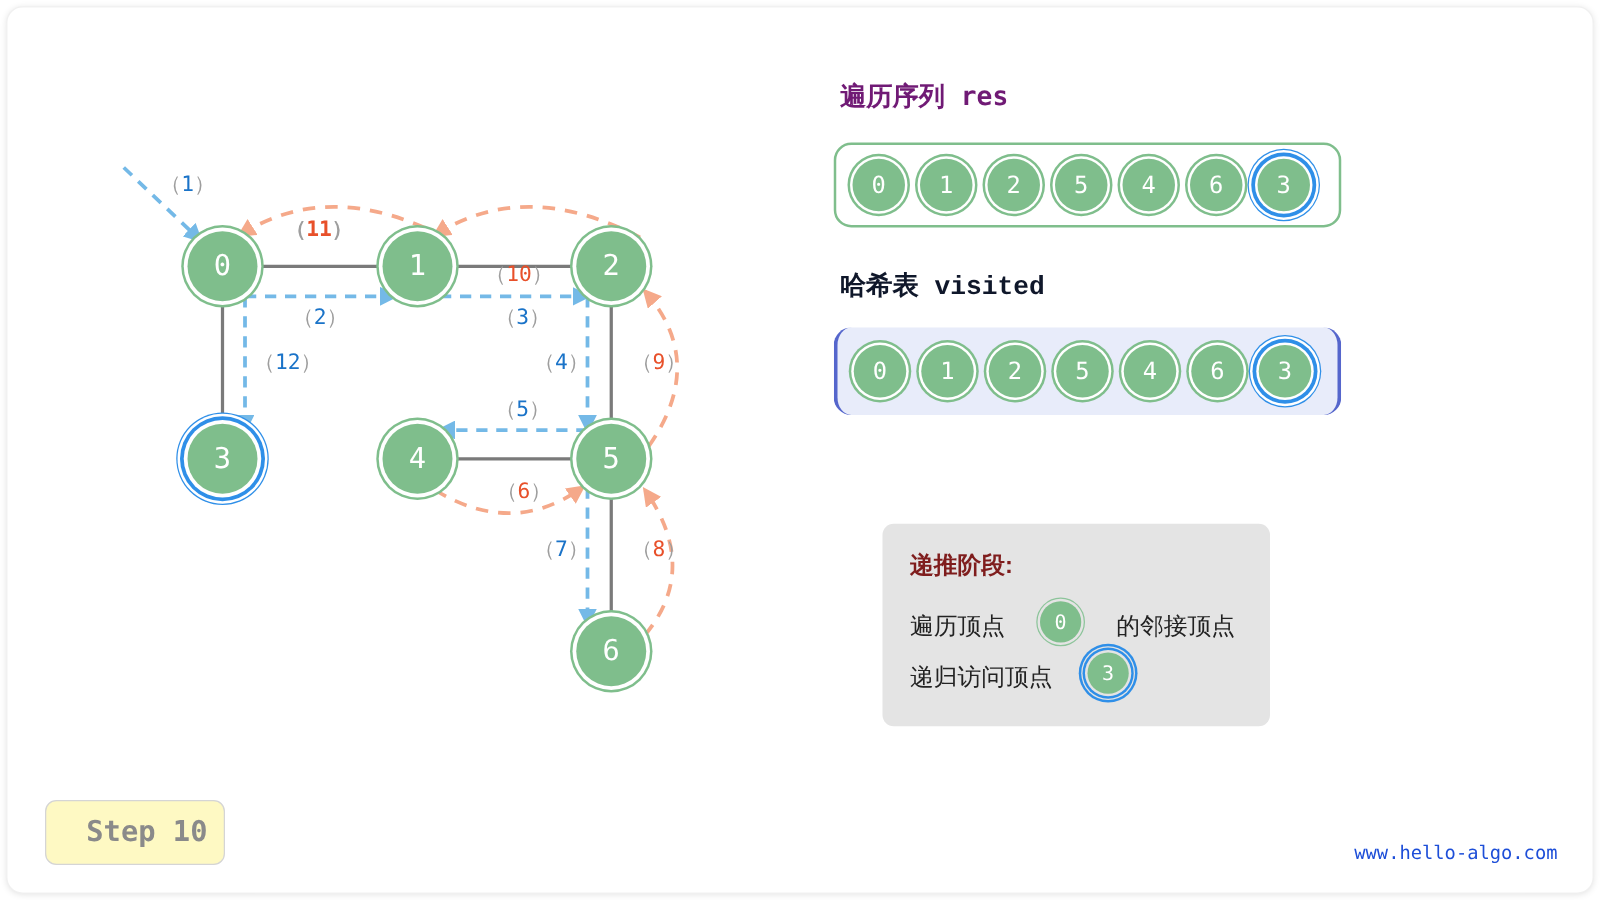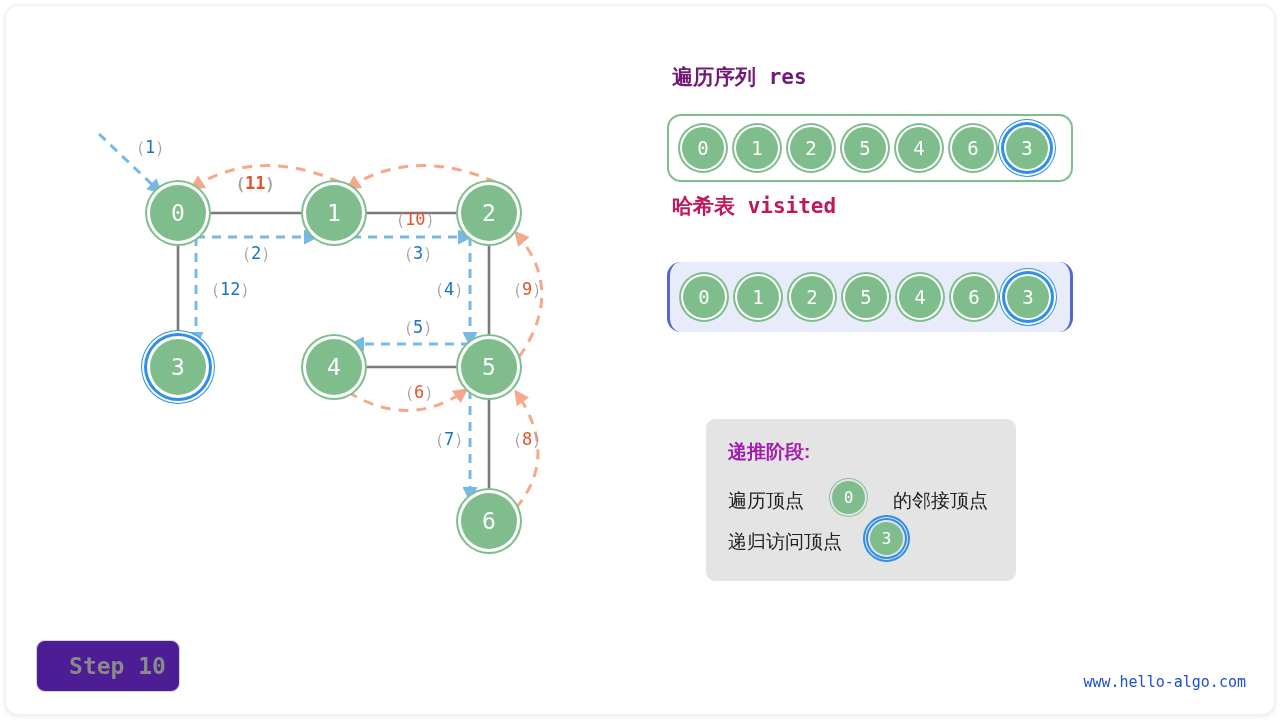--- a/index.html
+++ b/index.html
@@ -77,21 +77,21 @@
 
   
   .panel-title {
     position: absolute;
     font-family: "DejaVu Sans Mono", "Liberation Mono", monospace;
     font-size: 21px;
     font-weight: bold;
     white-space: nowrap;
   }
   #res-title { left: 672px; top: 63px; color: #701a75; }
-  #visited-title { left: 672px; top: 192px; color: #be185d; }
+  #visited-title { left: 672px; top: 214px; color: #0f172a; font-family: Liberation Mono, monospace; }
 
   .seq-box {
     position: absolute;
     display: flex;
     align-items: center;
     box-sizing: border-box;
   }
   #res-box {
     left: 667px;
     top: 114px;
@@ -142,21 +142,21 @@
     width: 310px;
     height: 162px;
     background: #e4e4e4;
     border-radius: 9px;
     box-sizing: border-box;
     padding: 20px 0 0 22px;
   }
   #info-heading {
     font-size: 19px;
     font-weight: bold;
-    color: #a21caf;
+    color: #7f1d1d;
     margin-bottom: 16px;
   }
   .info-line {
     display: flex;
     align-items: flex-end;
     font-size: 19px;
     color: #222222;
     margin-bottom: 8px;
     white-space: nowrap;
     gap: 19px;
@@ -183,21 +183,21 @@
 
   
   #step-badge {
     position: absolute;
     left: 36px;
     top: 640px;
     width: 144px;
     height: 52px;
     border: 1px solid #d5d5d5;
     border-radius: 9px;
-    background: #4c1d95;
+    background: #fef9c3;
     color: #8a8a8a;
     font-family: "DejaVu Sans Mono", "Liberation Mono", monospace;
     font-size: 23px;
     font-weight: bold;
     display: flex;
     align-items: center;
     justify-content: center;
     box-sizing: border-box;
     padding-left: 19px;
   }

